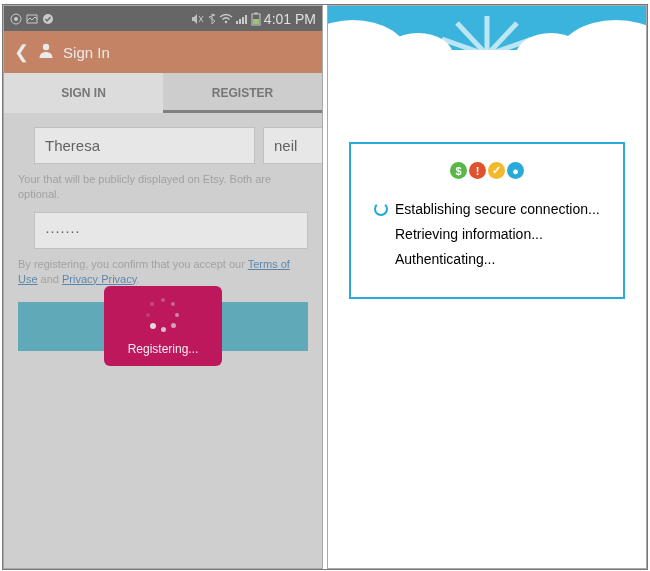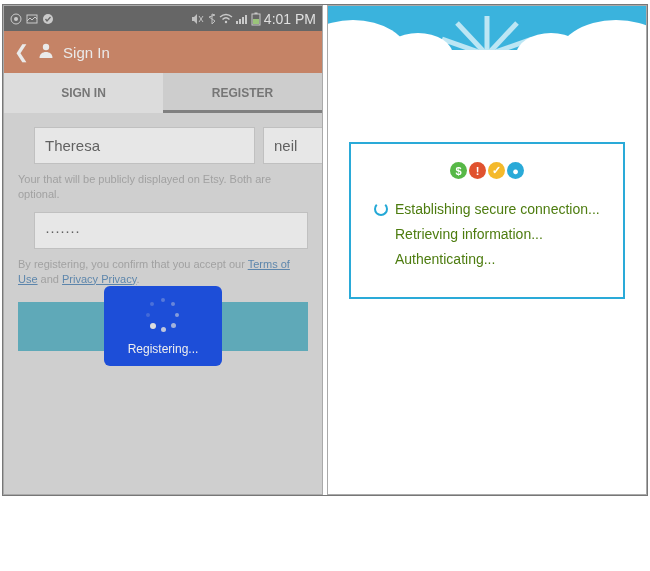--- a/index.html
+++ b/index.html
@@ -1,18 +1,18 @@
 <!DOCTYPE html>
 <html><head>
 <meta charset="utf-8">
 <style>
   * { margin: 0; padding: 0; box-sizing: border-box; }
   body { font-family: Arial, Helvetica, sans-serif; display: flex; justify-content: center; align-items: flex-start; padding: 4px; background: #fff; }
   .wrap { display: flex; gap: 4px; border: 1px solid #777; padding: 0; }
-  .phone { width: 320px; height: 490px; border: 1px solid #aaa; position: relative; overflow: hidden; }
+  .phone { width: 320px; height: 564px; border: 1px solid #aaa; position: relative; overflow: hidden; }
   
   .left { background: #d3d3d3; }
   .statusbar { height: 25px; background: #2a2a2a; color: #eaeaea; display: flex; align-items: center; padding: 0 6px; font-size: 12px; justify-content: space-between; }
   .statusbar .icons { display: flex; gap: 4px; align-items: center; }
   .statusbar .right-icons { display: flex; gap: 3px; align-items: center; }
   .statusbar svg { display: block; }
   .statusbar .time { font-weight: 400; font-size: 14px; color: #eee; }
   .appbar { height: 42px; background: #c3592a; color: #fff; display: flex; align-items: center; padding: 0 10px; gap: 8px; }
   .appbar .back-chevron { font-size: 18px; }
   .appbar .title { font-size: 15px; }
@@ -20,35 +20,35 @@
   .tab { flex: 1; display: flex; align-items: center; justify-content: center; font-size: 12px; font-weight: bold; color: #444; background: #e8e8e8; position: relative; }
   .tab.active { background: #d0d0d0; }
   .tab.active::after { content: ""; position: absolute; bottom: 0; left: 0; right: 0; height: 3px; background: #555; }
   .form { padding: 14px 14px; }
   .row { display: flex; gap: 8px; margin-bottom: 8px; margin-left: 16px; }
   .input { background: #fbfbfb; border: 1px solid #bcbcbc; padding: 9px 10px; font-size: 15px; color: #222; flex: 1; }
   .helper { color: #8a8a8a; font-size: 11px; line-height: 1.35; margin-bottom: 10px; }
   .helper a { color: #1a5d9b; text-decoration: underline; }
   .registerbtn { width: 100%; background: #1f97ae; color: #fff; border: none; padding: 14px; font-size: 18px; font-weight: bold; margin-top: 6px; }
   .dim { position: absolute; inset: 0; background: rgba(200,200,200,0.38); }
-  .toast { position: absolute; left: 50%; top: 280px; transform: translate(-50%, 0); background: #1d4ed8; color: #eee; border-radius: 6px; padding: 12px 16px 10px; width: 118px; display: flex; flex-direction: column; align-items: center; gap: 10px; }
+  .toast { position: absolute; left: 50%; top: 280px; transform: translate(-50%, 0); background: #be185d; color: #eee; border-radius: 6px; padding: 12px 16px 10px; width: 118px; display: flex; flex-direction: column; align-items: center; gap: 10px; }
   .spinner { width: 34px; height: 34px; position: relative; }
   .spinner .dot { position: absolute; width: 4px; height: 4px; border-radius: 50%; background: #ddd; }
   .toast .label { font-size: 12px; }
   
   .right { background: #fff; }
   .skyhdr { height: 44px; background: #3ab3dd; position: relative; overflow: hidden; }
   .skyhdr .cloud { position: absolute; background: #fff; border-radius: 50%; }
   .sunrays { position: absolute; left: 50%; bottom: -5px; transform: translateX(-50%); }
   .rcontent { display: flex; flex-direction: column; align-items: center; padding-top: 92px; }
   .rcard { border: 2px solid #2aaad8; width: 276px; padding: 18px 12px 30px; }
   .ricons { display: flex; justify-content: center; gap: 2px; margin-bottom: 22px; }
   .ric { width: 17px; height: 17px; border-radius: 50%; display: inline-flex; align-items: center; justify-content: center; font-size: 11px; color: #fff; font-weight: bold; }
   .rlist { display: flex; flex-direction: column; gap: 9px; padding-left: 10px; }
-  .rrow { display: flex; align-items: center; gap: 6px; font-size: 14px; color: #4d7c0f; }
+  .rrow { display: flex; align-items: center; gap: 6px; font-size: 14px; color: #000000; }
   .rrow .prefix { width: 16px; display: inline-flex; justify-content: center; }
   .rspinner { width: 14px; height: 14px; border: 2px solid #23a8d6; border-top-color: transparent; border-radius: 50%; }
 </style>
 </head>
 <body>
 
 <div class="wrap">
 
   <div class="phone left">
     <div class="statusbar">

